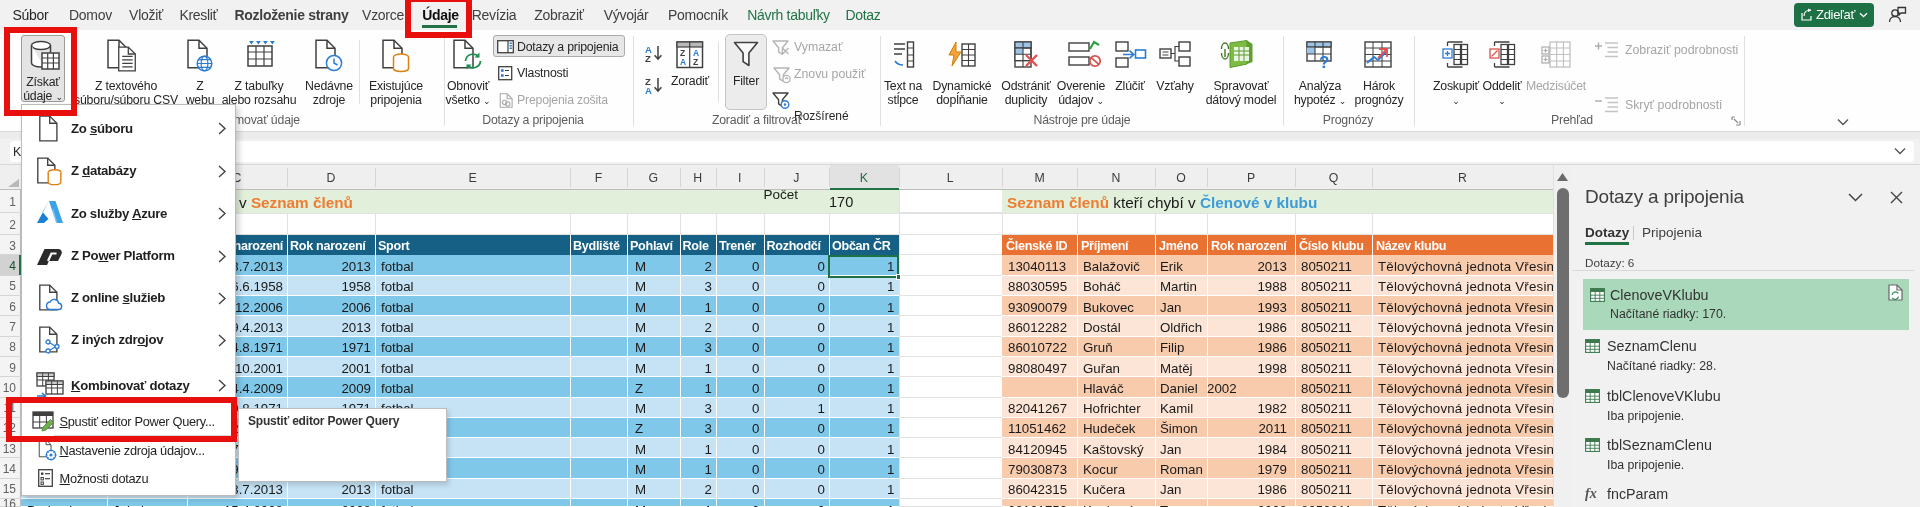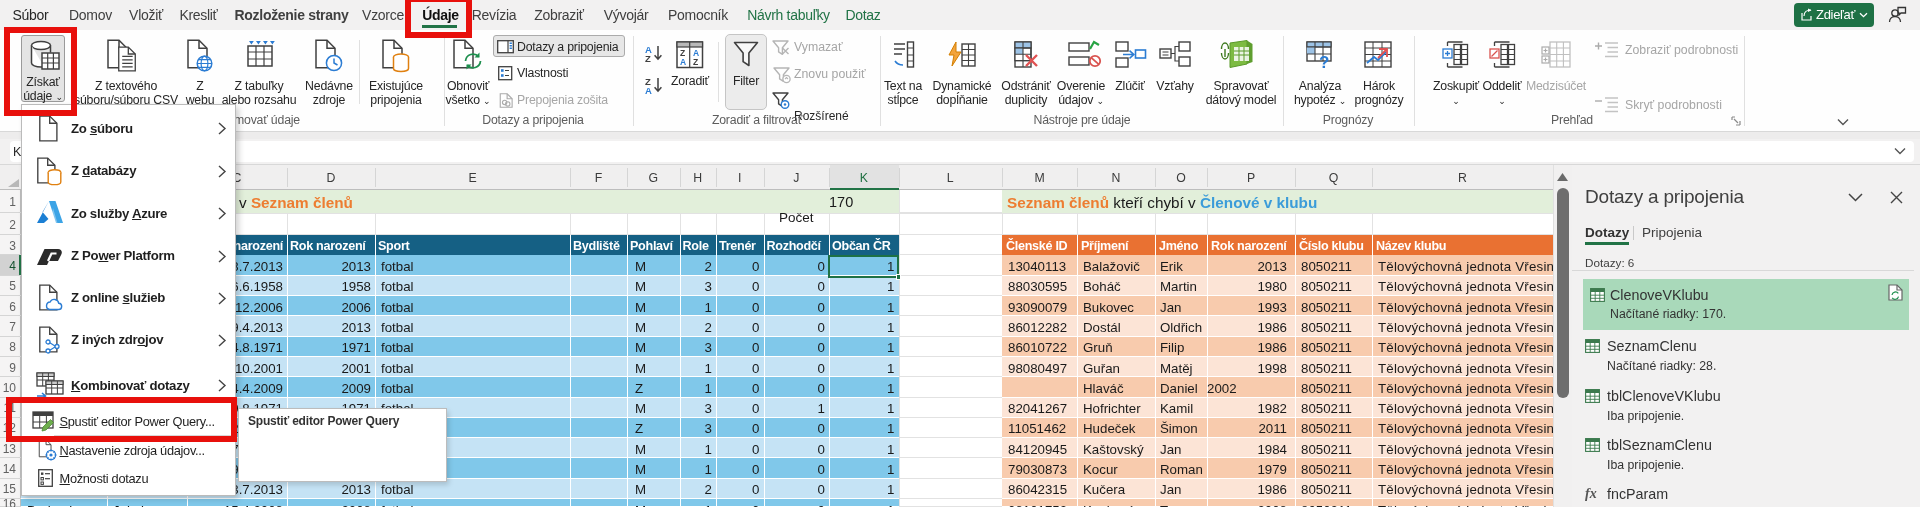--- a/index.html
+++ b/index.html
@@ -418,21 +418,21 @@
 <div class="ab" style="left:898.5px;top:437.1px;width:103.5px;height:1px;background:#E2E2E2"></div>
 <div class="ab" style="left:898.5px;top:457.40000000000003px;width:103.5px;height:1px;background:#E2E2E2"></div>
 <div class="ab" style="left:898.5px;top:477.7px;width:103.5px;height:1px;background:#E2E2E2"></div>
 <div class="ab" style="left:898.5px;top:498.00000000000006px;width:103.5px;height:1px;background:#E2E2E2"></div>
 <div class="ab" style="left:898.5px;top:506px;width:103.5px;height:1px;background:#E2E2E2"></div>
 <div class="ab" style="left:21px;top:212.6px;width:1532px;height:1px;background:#E2E2E2"></div>
 <div class="ab" style="left:21px;top:234.3px;width:1532px;height:1px;background:#E2E2E2"></div>
 <div class="ab" style="left:21px;top:190.0px;width:877.5px;height:23.30000000000001px;background:#E2EFDA"></div>
 <div class="ab" style="left:1002px;top:190.0px;width:551px;height:23.30000000000001px;background:#E2EFDA"></div>
 <div class="ab" style="left:239px;top:193.5px;font-size:15.3px;color:#1a1a1a">v <span style="color:#ED7D31;font-weight:bold">Seznam členů</span></div>
-<div class="cell" style="left:763.5px;top:209px;width:65.5px;text-align:center;font-size:13.5px">Počet</div>
+<div class="cell" style="left:763.5px;top:186px;width:65.5px;font-size:13.5px">Počet</div>
 <div class="cell" style="left:829px;top:193.0px;width:64.5px;text-align:left;font-size:14.5px">170</div>
 <div class="ab" style="left:1007px;top:193.5px;font-size:15.3px;color:#1a1a1a"><span style="color:#ED7D31;font-weight:bold">Seznam členů</span> kteří chybí v <span style="color:#3B9CD9;font-weight:bold">Členové v klubu</span></div>
 <div class="ab" style="left:21px;top:235.1px;width:877.5px;height:20.30000000000001px;background:#156084"></div>
 <div class="ab" style="left:107px;top:235.1px;width:1px;height:20.30000000000001px;background:#fff"></div>
 <div class="ab" style="left:187px;top:235.1px;width:1px;height:20.30000000000001px;background:#fff"></div>
 <div class="ab" style="left:187px;top:237.6px;width:96px;height:18px;overflow:hidden;line-height:1.3">
       <span style="position:absolute;right:0;white-space:nowrap;color:#fff;font-weight:bold;font-size:12.6px;letter-spacing:-0.3px">Datum narození</span>
     </div>
 <div class="ab" style="left:287px;top:235.1px;width:1px;height:20.30000000000001px;background:#fff"></div>
 <div class="cell" style="left:290px;top:237.7px;width:83px;color:#fff;font-weight:bold;font-size:12.6px;text-align:left;letter-spacing:-0.3px">Rok narození</div>
@@ -742,21 +742,21 @@
 <div class="ab" style="left:1002px;top:275.7px;width:551px;height:20.30000000000001px;background:#FCE4D6"></div>
 <div class="ab" style="left:1077px;top:275.7px;width:1px;height:20.30000000000001px;background:#fff"></div>
 <div class="ab" style="left:1155px;top:275.7px;width:1px;height:20.30000000000001px;background:#fff"></div>
 <div class="ab" style="left:1207px;top:275.7px;width:1px;height:20.30000000000001px;background:#fff"></div>
 <div class="ab" style="left:1295px;top:275.7px;width:1px;height:20.30000000000001px;background:#fff"></div>
 <div class="ab" style="left:1372px;top:275.7px;width:1px;height:20.30000000000001px;background:#fff"></div>
 <div class="ab" style="left:1002px;top:295.0px;width:551px;height:1px;background:#fff"></div>
 <div class="cell" style="left:1008px;top:278.3px;width:69px;text-align:left;white-space:nowrap">88030595</div>
 <div class="cell" style="left:1083px;top:278.3px;width:72px;text-align:left;white-space:nowrap">Boháč</div>
 <div class="cell" style="left:1160px;top:278.3px;width:47px;text-align:left;white-space:nowrap">Martin</div>
-<div class="cell" style="left:1207px;top:278.3px;width:80px;text-align:right;white-space:nowrap">1980</div>
+<div class="cell" style="left:1207px;top:278.3px;width:80px;text-align:right;white-space:nowrap">1988</div>
 <div class="cell" style="left:1301px;top:278.3px;width:71px;text-align:left;white-space:nowrap">8050211</div>
 <div class="cell" style="left:1378px;top:278.3px;width:175px;text-align:left;white-space:nowrap;letter-spacing:0.2px">Tělovýchovná jednota Vřesina</div>
 <div class="ab" style="left:1002px;top:296.0px;width:551px;height:20.30000000000001px;background:#F8CBAD"></div>
 <div class="ab" style="left:1077px;top:296.0px;width:1px;height:20.30000000000001px;background:#fff"></div>
 <div class="ab" style="left:1155px;top:296.0px;width:1px;height:20.30000000000001px;background:#fff"></div>
 <div class="ab" style="left:1207px;top:296.0px;width:1px;height:20.30000000000001px;background:#fff"></div>
 <div class="ab" style="left:1295px;top:296.0px;width:1px;height:20.30000000000001px;background:#fff"></div>
 <div class="ab" style="left:1372px;top:296.0px;width:1px;height:20.30000000000001px;background:#fff"></div>
 <div class="ab" style="left:1002px;top:315.3px;width:551px;height:1px;background:#fff"></div>
 <div class="cell" style="left:1008px;top:298.6px;width:69px;text-align:left;white-space:nowrap">93090079</div>

